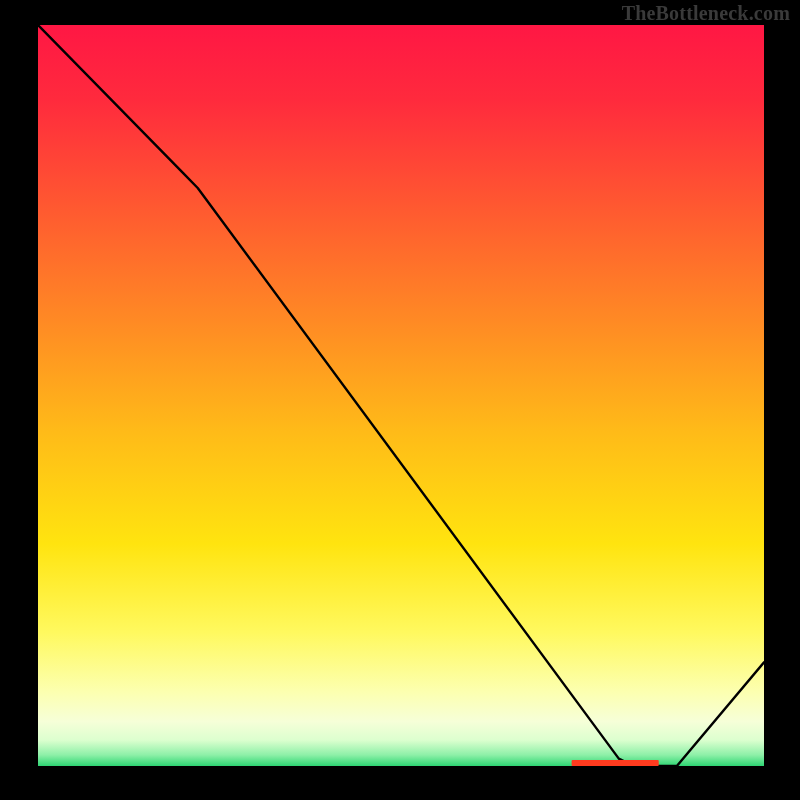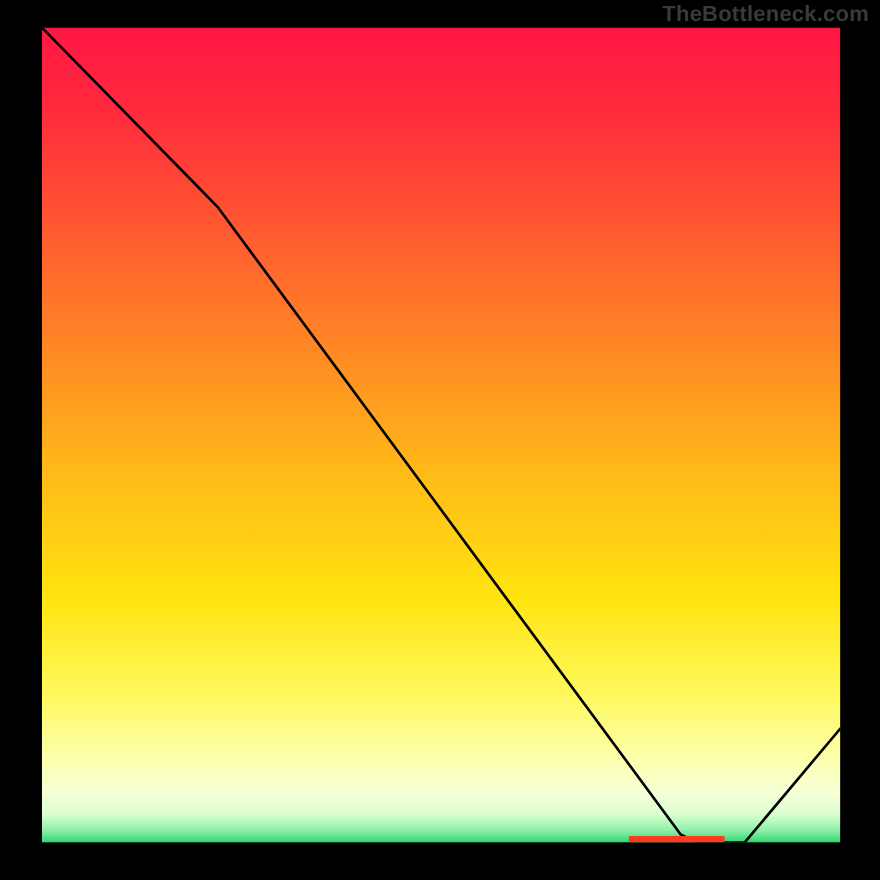--- a/index.html
+++ b/index.html
@@ -8,20 +8,21 @@
     width: 800px;
     height: 800px;
     background: #000000;
     font-family: Arial, Helvetica, sans-serif;
     overflow: hidden;
   }
   .frame {
     position: relative;
     width: 800px;
     height: 648px;
+    font-family: Liberation Serif, serif;
   }
   .watermark {
     position: absolute;
     top: 2px;
     right: 10px;
     color: #3a3a3a;
     font-size: 20px;
     font-weight: 600;
     letter-spacing: 0.2px;
     z-index: 30;

